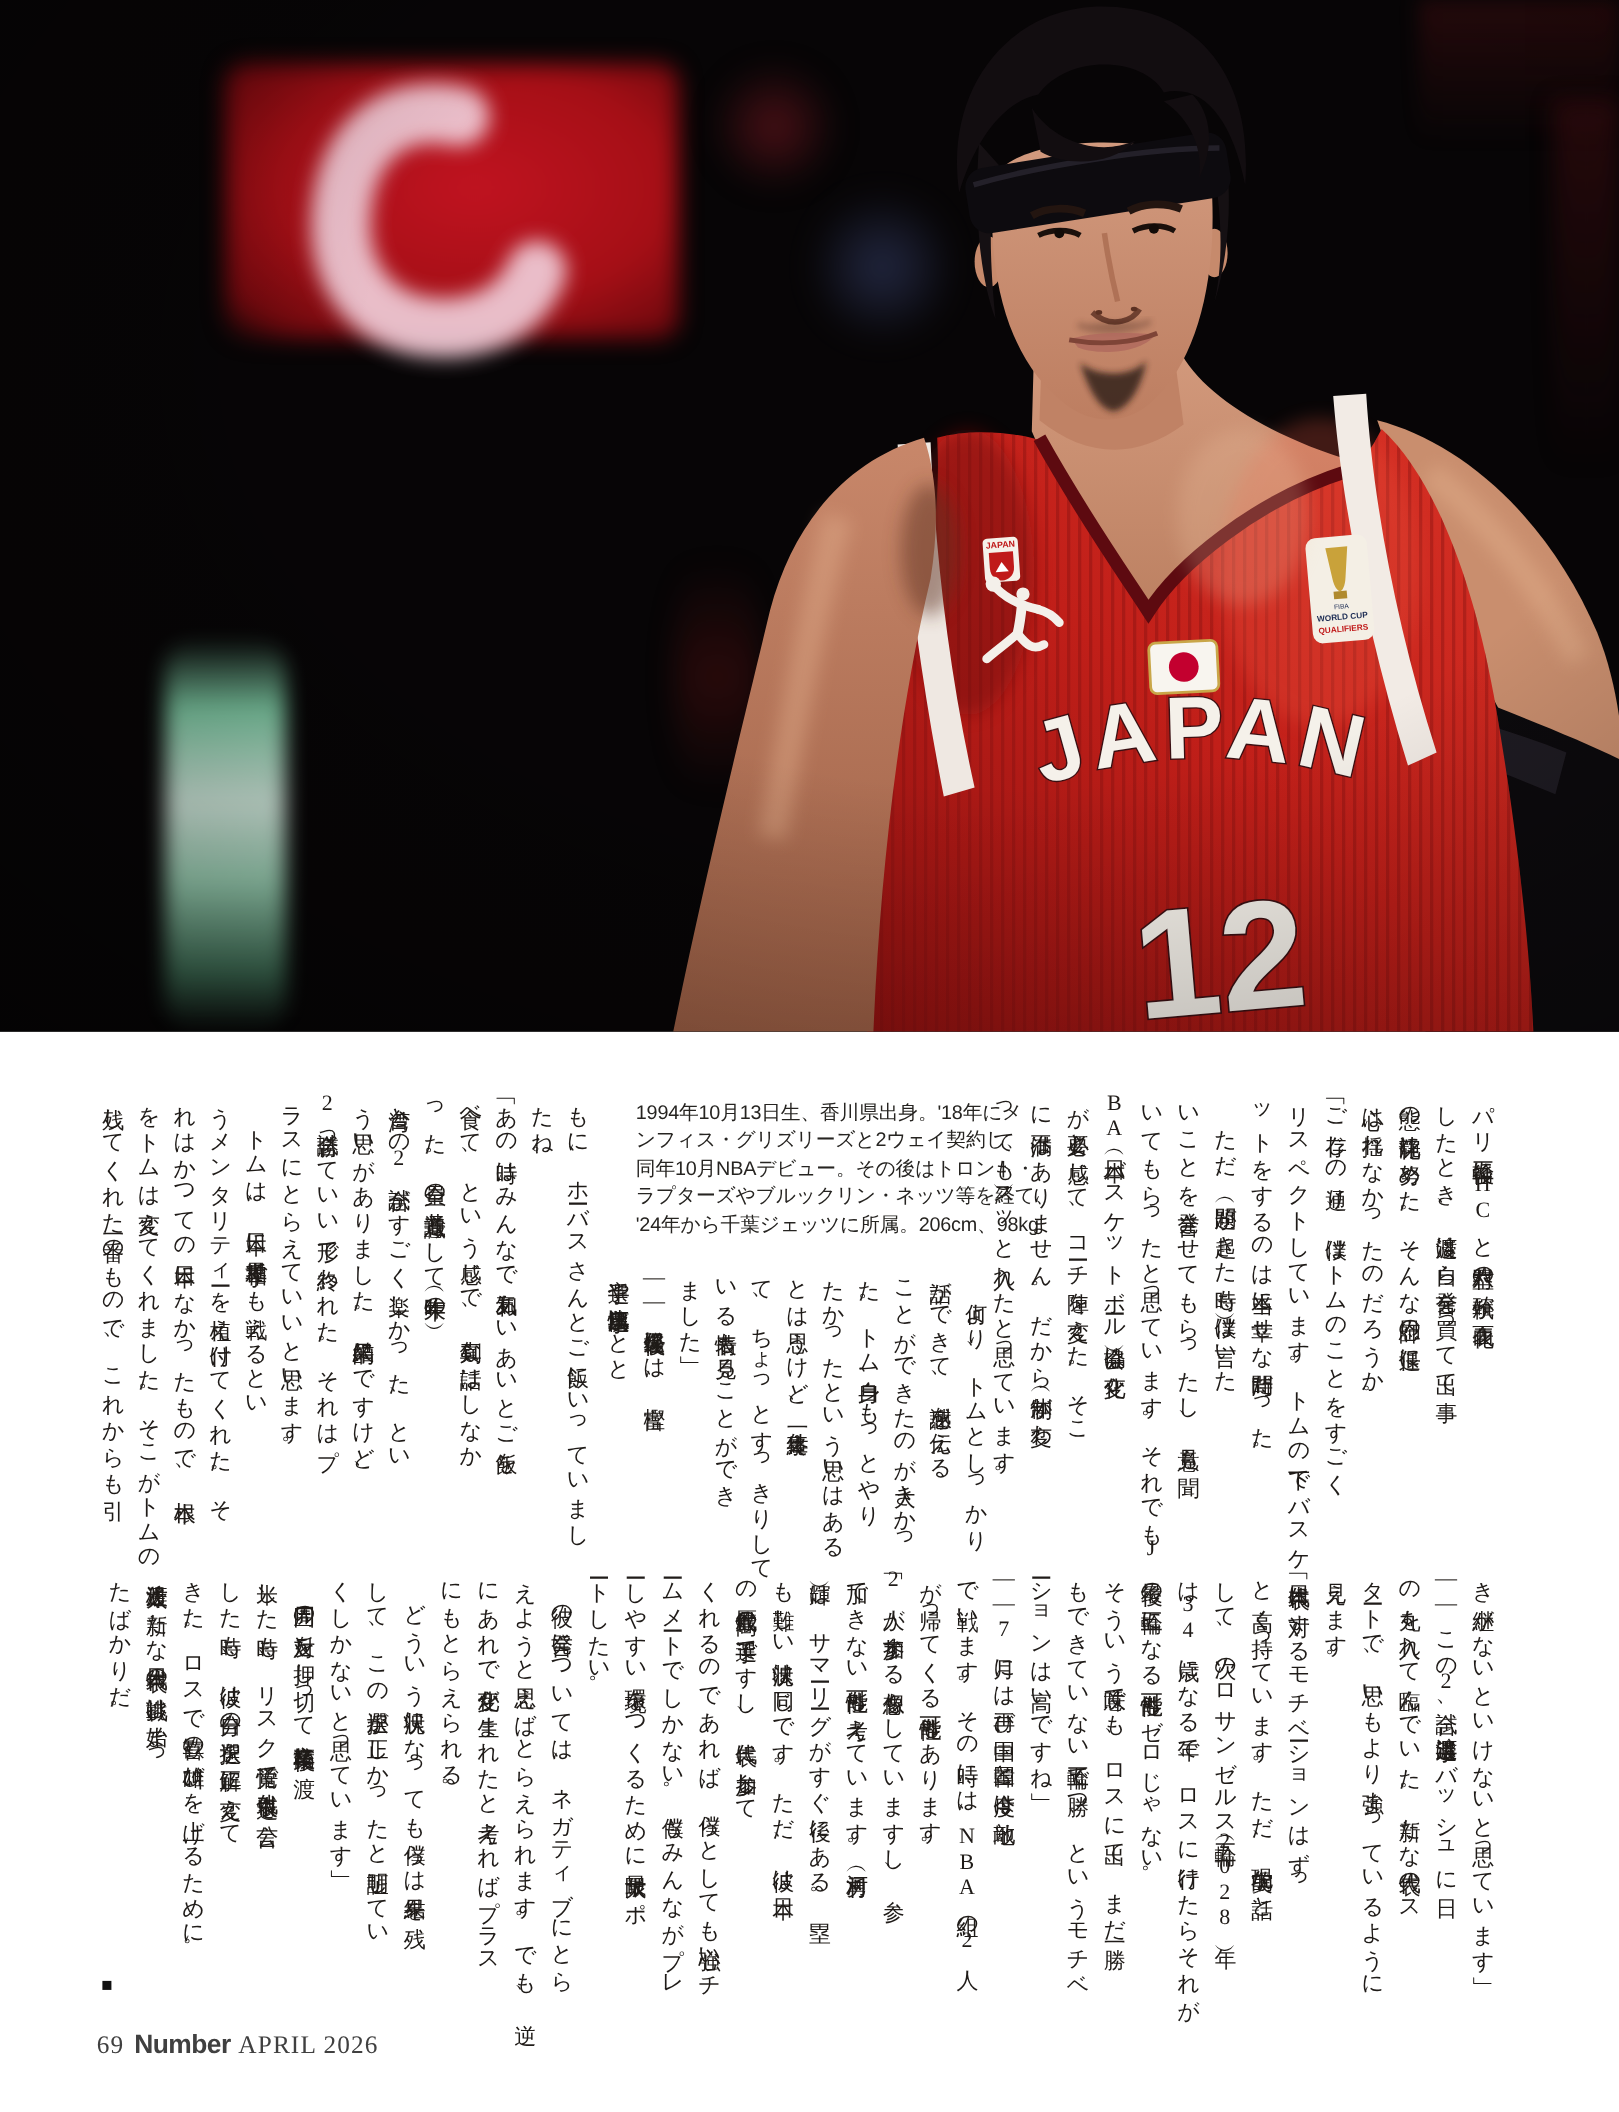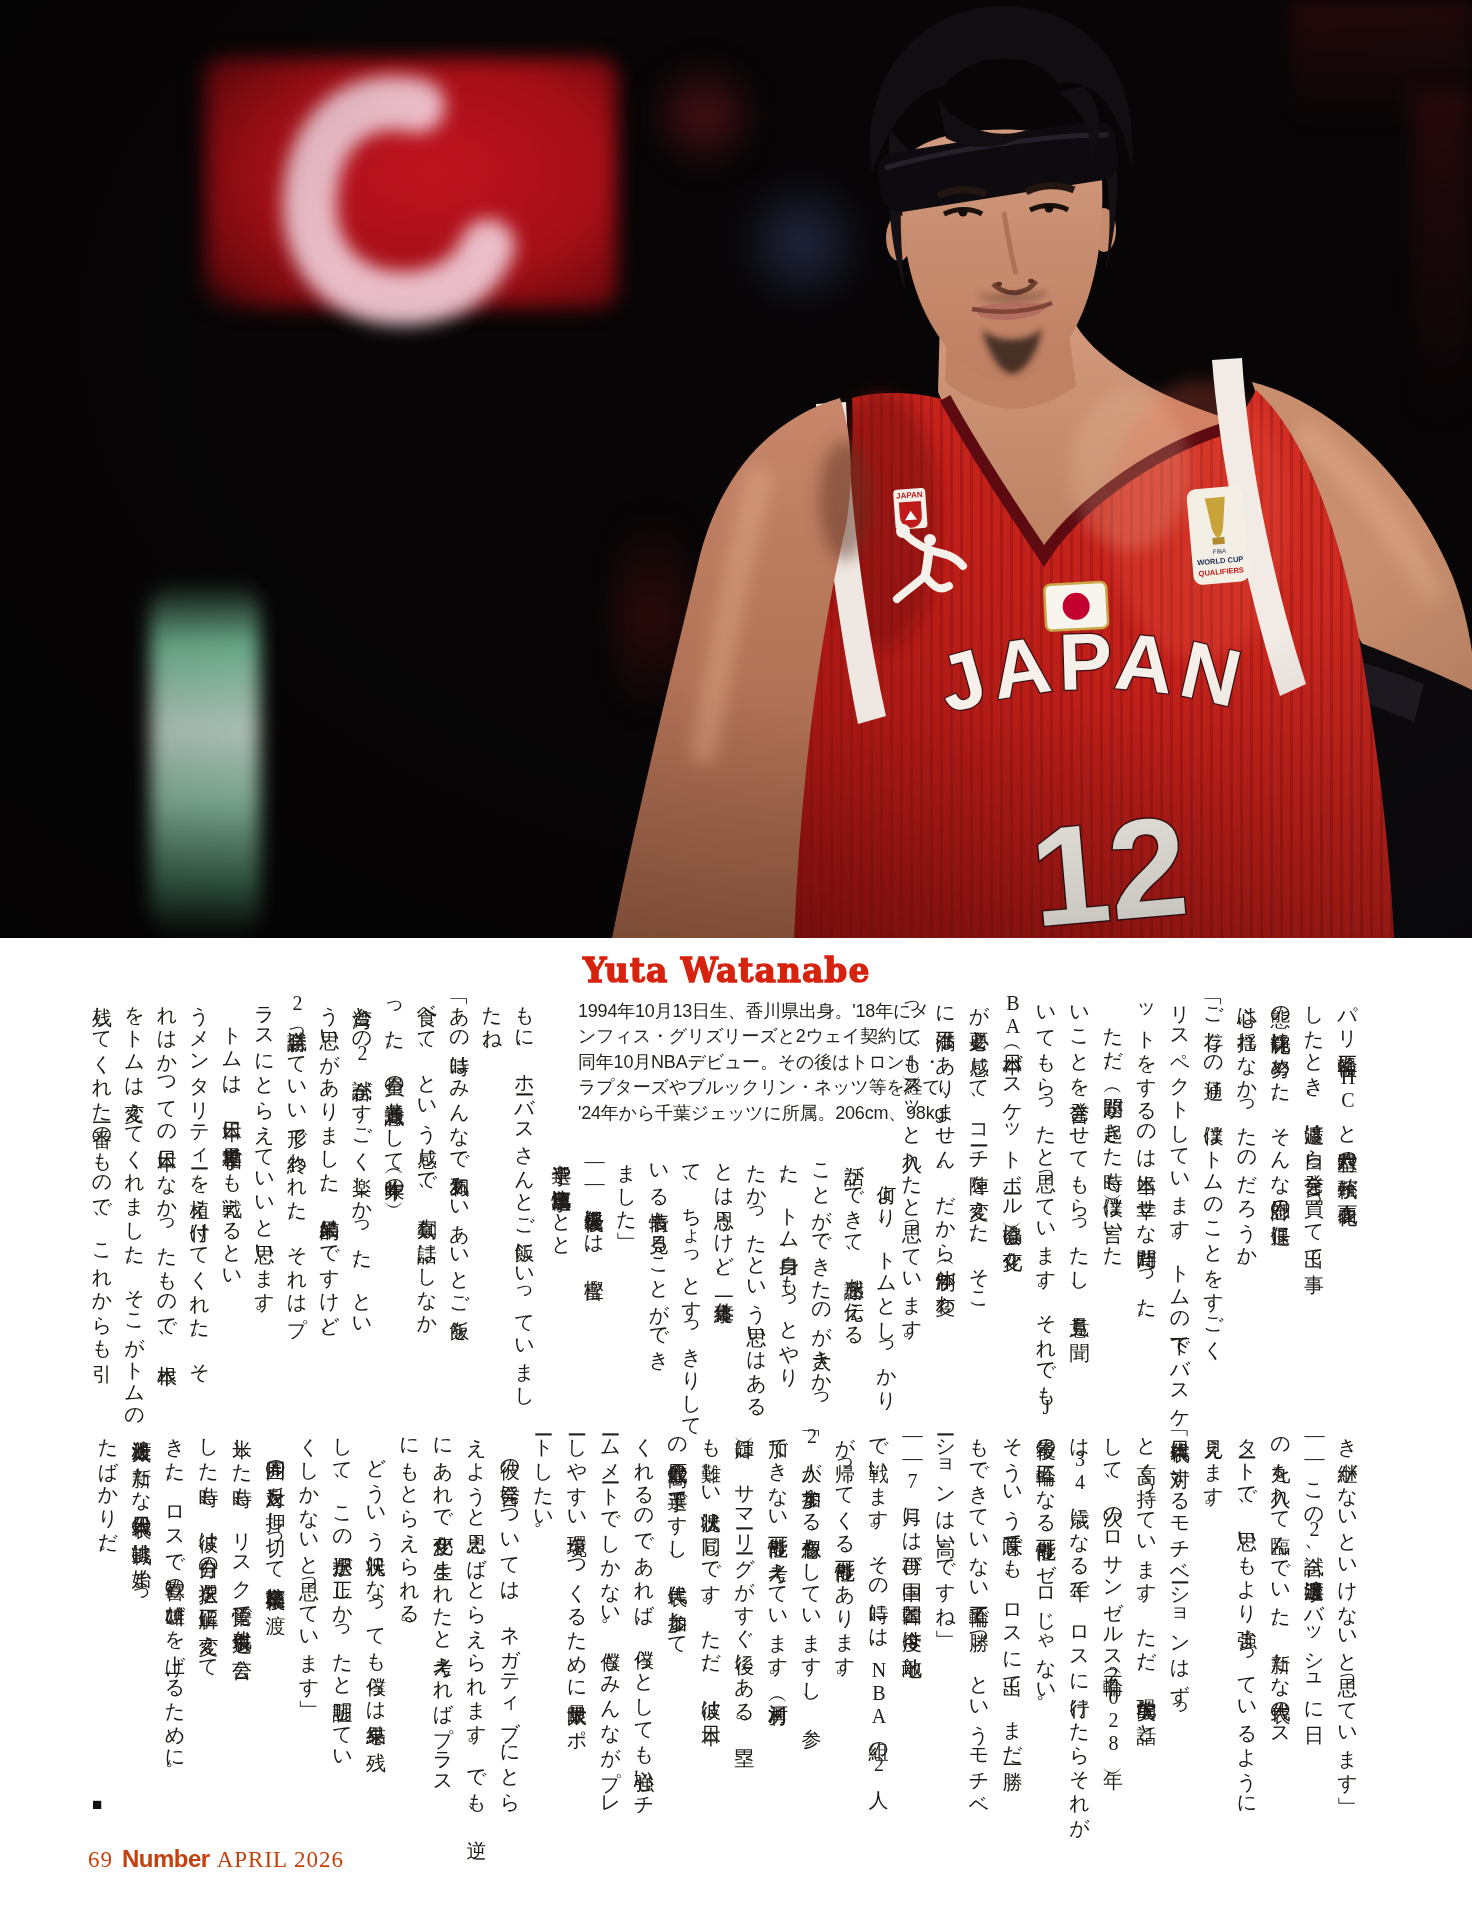--- a/index.html
+++ b/index.html
@@ -39,21 +39,21 @@
      font-family:"Liberation Serif","DejaVu Serif",serif;}
   .vcol{font-size:20px;letter-spacing:1px;line-height:33.5px;white-space:nowrap;}
   .cols-ur{left:894px;top:992px;width:470px;height:410px;}
   .cols-us{left:545px;top:1150px;width:358px;height:256px;}
   .cols-us .vcol{line-height:32.5px;letter-spacing:0.4px;}
   .cols-ul{left:85px;top:992px;width:456px;height:410px;}
   .cols-ul .vcol{line-height:32.5px;}
   .cols-lo{left:90px;top:1424px;width:1274px;height:412px;}
   
   .end-mark{position:absolute;left:92px;top:1795px;font-size:17px;color:#111;}
-  .footer{position:absolute;left:88px;top:1845px;font-size:23px;color:#c2410c;letter-spacing:1px;white-space:nowrap;}
+  .footer{position:absolute;left:88px;top:1845px;font-size:23px;color:#404040;letter-spacing:1px;white-space:nowrap;}
   .nlogo{font-family:"Liberation Sans","DejaVu Sans",sans-serif;font-weight:800;font-size:24px;
      letter-spacing:-0.5px;margin:0 7px 0 9px;}
 </style>
 </head>
 <body>
 
 <div class="page">
 
   <div class="photo">
     <div class="bg-red-screen"></div>
@@ -193,21 +193,20 @@
         <path d="M980,295 C1000,304 1026,303 1046,292" stroke="#4a2c20" stroke-width="6" opacity=".3" filter="url(#soft)"></path>
         <path d="M974,308 C995,302 1018,302 1050,304 C1040,320 1000,324 980,316 Z" fill="#b06a5e" opacity=".85"></path>
         <path d="M972,309 C1000,314 1030,312 1052,303" stroke="#7e4437" stroke-width="4.5" fill="none"></path>
         <path d="M982,330 C990,356 1000,372 1012,374 C1026,372 1038,352 1042,328 C1030,342 1000,344 982,330 Z" fill="#2c1b15" opacity=".8" filter="url(#soft)"></path>
       </g>
       <ellipse cx="1130" cy="470" rx="60" ry="80" fill="#f2c9a8" opacity=".22" filter="url(#soft8)"></ellipse>
     </svg>
     <div class="vignette"></div>
   </div>
 
-  <div class="title">Yuta Watanabe</div>
   <div class="bio">
       <div class="bio-line">1994年10月13日生、香川県出身。'18年にメ</div>
       <div class="bio-line">ンフィス・グリズリーズと2ウェイ契約し、</div>
       <div class="bio-line">同年10月NBAデビュー。その後はトロント・</div>
       <div class="bio-line">ラプターズやブルックリン・ネッツ等を経て、</div>
       <div class="bio-line">'24年から千葉ジェッツに所属。206cm、98kg</div>
     </div>
 
   <div class="vblock cols-ur">
       <div class="vcol">パリ五輪後にHCと八村塁の確執が表面化</div>

